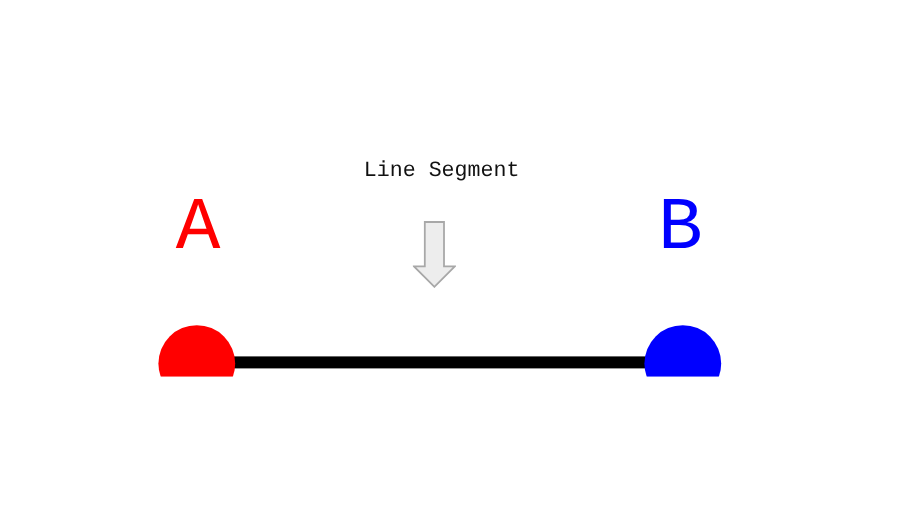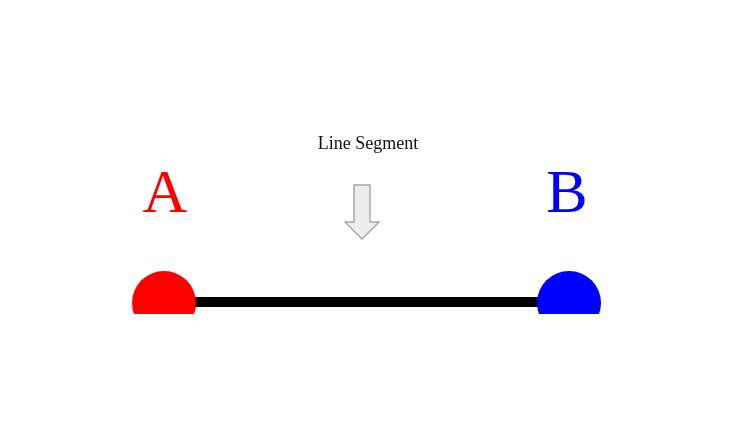--- a/index.html
+++ b/index.html
@@ -6,21 +6,21 @@
     margin: 0;
     padding: 0;
     background: #ffffff;
   }
   .canvas {
     position: relative;
     width: 750px;
     height: 314px;
     background: #ffffff;
     overflow: hidden;
-    font-family: Liberation Serif, serif;
+    font-family: Liberation Mono, monospace;
   }
   .diagram-title {
     position: absolute;
     left: 368px;
     top: 132px;
     transform: translateX(-50%);
     font-size: 18px;
     line-height: 22px;
     color: #111111;
     white-space: nowrap;

